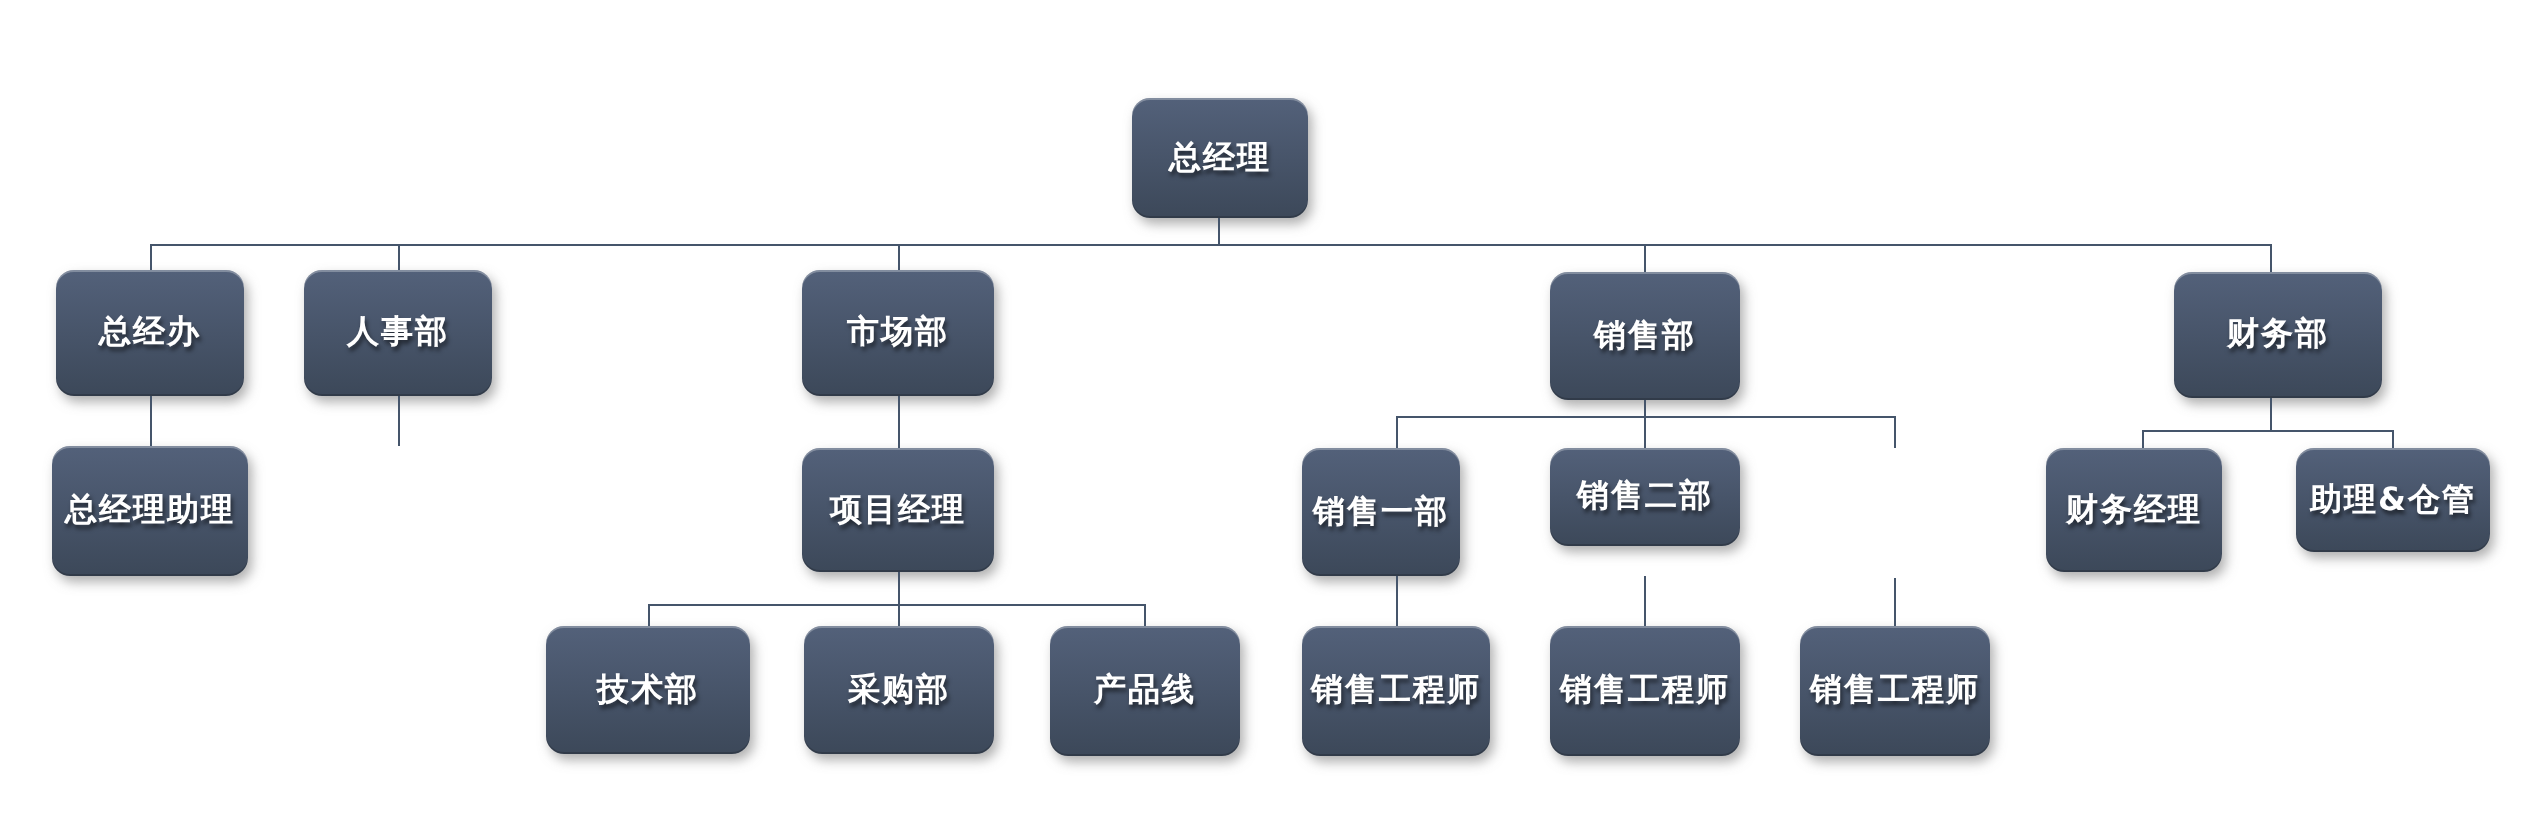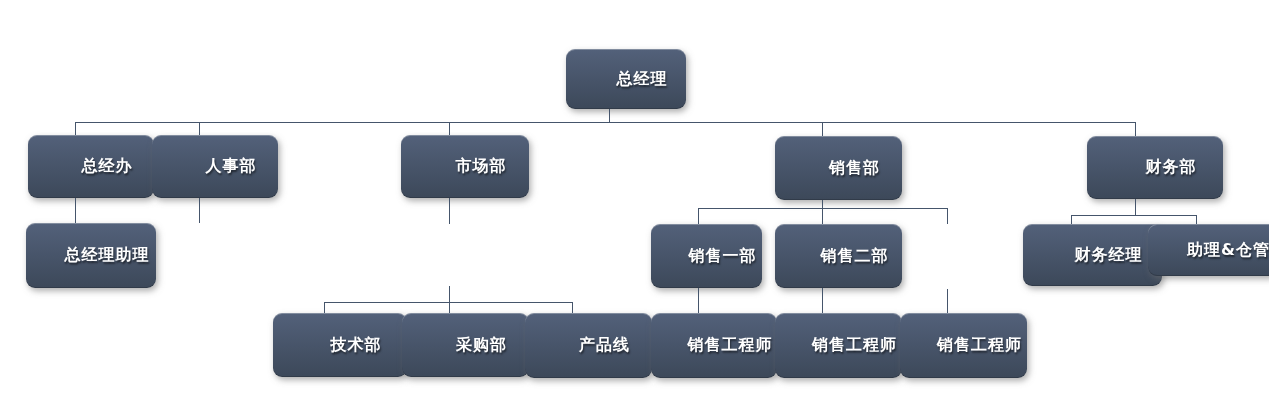--- a/index.html
+++ b/index.html
@@ -25,21 +25,20 @@
     color: #ffffff;
     font-weight: bold;
     font-size: 16px;
     letter-spacing: 1px;
     display: flex;
     align-items: center;
     justify-content: center;
     text-align: center;
     text-shadow: 1px 2px 2px rgba(0,0,0,0.55);
     cursor: default;
-    padding-left: 32px;
   }
   .vline {
     position: absolute;
     width: 1px;
     background: #45556b;
   }
   .hline {
     position: absolute;
     height: 1px;
     background: #45556b;
@@ -52,23 +51,24 @@
 
   <div class="node" style="left:566px;top:49px;width:88px;height:60px">总经理</div>
 
   <div class="node" style="left:28px;top:135px;width:94px;height:63px">总经办</div>
   <div class="node" style="left:152px;top:135px;width:94px;height:63px">人事部</div>
   <div class="node" style="left:401px;top:135px;width:96px;height:63px">市场部</div>
   <div class="node" style="left:775px;top:136px;width:95px;height:64px">销售部</div>
   <div class="node" style="left:1087px;top:136px;width:104px;height:63px">财务部</div>
 
   <div class="node" style="left:26px;top:223px;width:98px;height:65px">总经理助理</div>
+  <div class="node" style="left:401px;top:224px;width:96px;height:62px">项目经理</div>
   <div class="node" style="left:651px;top:224px;width:79px;height:64px">销售一部</div>
-  <div class="node" style="left:775px;top:224px;width:95px;height:64px">销售二部</div>
-  <div class="node" style="left:1023px;top:224px;width:107px;height:62px">财务经理</div>
+  <div class="node" style="left:775px;top:224px;width:95px;height:49px">销售二部</div>
+  <div class="node" style="left:1023px;top:224px;width:88px;height:62px">财务经理</div>
   <div class="node" style="left:1148px;top:224px;width:97px;height:52px">助理&amp;仓管</div>
 
   <div class="node" style="left:273px;top:313px;width:102px;height:64px">技术部</div>
   <div class="node" style="left:402px;top:313px;width:95px;height:64px">采购部</div>
   <div class="node" style="left:525px;top:313px;width:95px;height:65px">产品线</div>
   <div class="node" style="left:651px;top:313px;width:94px;height:65px">销售工程师</div>
   <div class="node" style="left:775px;top:313px;width:95px;height:65px">销售工程师</div>
   <div class="node" style="left:900px;top:313px;width:95px;height:65px">销售工程师</div>
 
   <div class="vline" style="left:609px;top:109px;height:14px"></div>

